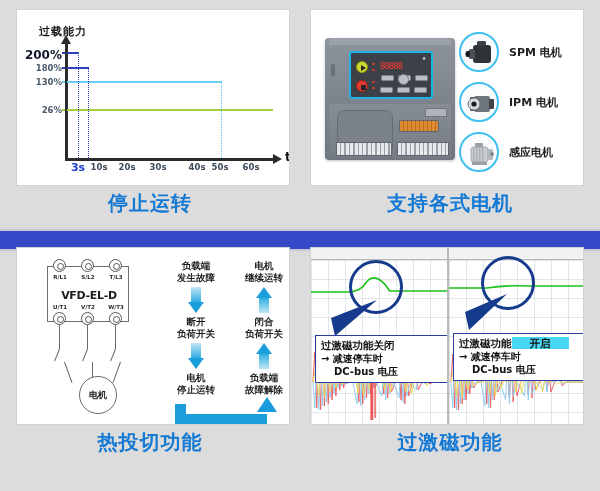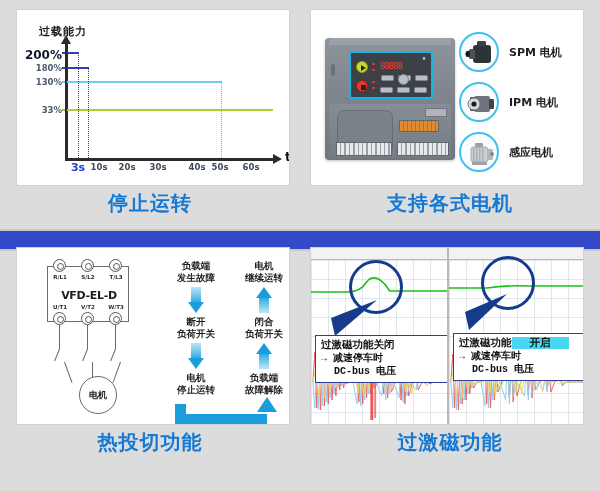--- a/index.html
+++ b/index.html
@@ -285,21 +285,21 @@
     width: 11px; height: 16px; background: #1b9ddb;
   }
   .loop-head {
     position: absolute; left: 86px; top: -3px;
     border-left: 10px solid transparent;
     border-right: 10px solid transparent;
     border-bottom: 15px solid #1b9ddb;
   }
 
   
-  #panel-overexc { margin: 7px 16px 0 10px; height: 178px; padding: 0; font-family: Liberation Mono, monospace; }
+  #panel-overexc { margin: 7px 16px 0 10px; height: 178px; padding: 0; }
   .wave-split { display: flex; width: 100%; height: 100%; }
   .wave-half {
     position: relative; flex: 1 1 50%; height: 100%;
     background: #fff; overflow: hidden;
   }
   .wave-half + .wave-half { border-left: 2px solid #b9b9b9; }
   .wave-topbar {
     position: absolute; left:0; top:0; width:100%; height:12px;
     background:#f2f2f2; border-bottom:1px solid #b9b9b9;
   }
@@ -341,21 +341,21 @@
         <div class="ylab-box" style="top:38px;">
           <div class="ylab hi">200%</div>
         </div>
         <div class="ylab-box" style="top:53px;">
           <div class="ylab">180%</div>
         </div>
         <div class="ylab-box" style="top:67px;">
           <div class="ylab">130%</div>
         </div>
         <div class="ylab-box" style="top:95px;">
-          <div class="ylab">33%</div>
+          <div class="ylab">26%</div>
         </div>
 
         <div class="ytick" style="top:42px;  background:#2f3fbf;"></div>
         <div class="ytick" style="top:57px;  background:#2f3fbf;"></div>
         <div class="ytick" style="top:71px;  background:#6ecdf2;"></div>
         <div class="ytick" style="top:99px;  background:#a8cf3a;"></div>
 
         <div class="axis-y"></div>
         <div class="axis-x"></div>
         <div class="axis-x-label">t</div>

